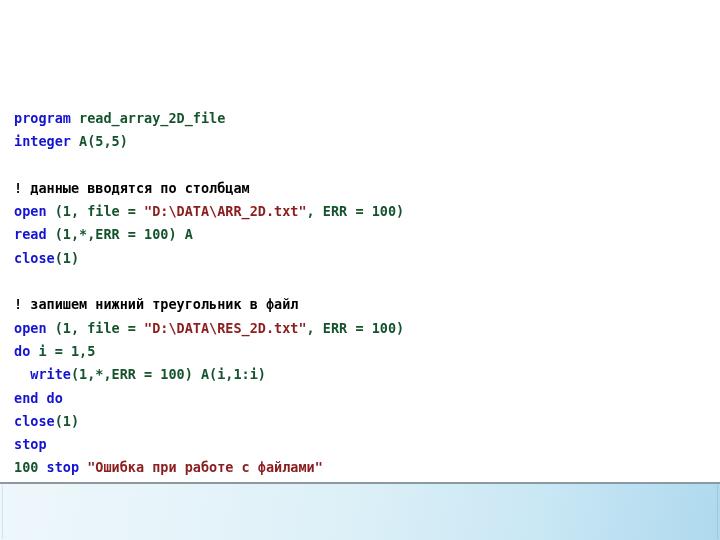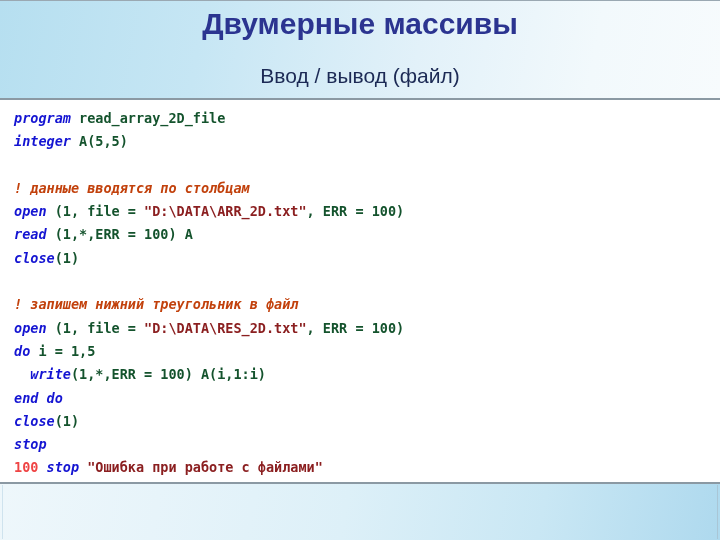--- a/index.html
+++ b/index.html
@@ -86,24 +86,24 @@
     line-height: 23.3px;
     color: #111111;
     white-space: pre;
   }
   .line {
     height: 23.3px;
     white-space: pre;
   }
   .blank { height: 23.3px; }
 
-  .kw   { color: #1414d2; font-style: italic; }
-  .num  { color: #ef4444; }
+  .kw   { color: #1414d2; }
+  .num  { color: #14532d; }
   .str  { color: #8b1f20; }
-  .cmt  { color: #c2410c; font-style: italic; }
+  .cmt  { color: #000000; }
   .pl   { color: #14532d; }
 
   
   .footer {
     position: absolute;
     left: 0;
     top: 482px;
     width: 720px;
     height: 58px;
     background: linear-gradient(100deg, #eef7fb 0%, #e7f4fa 22%, #ddf0f8 48%, #c9e7f4 75%, #aed9ee 100%);
@@ -119,24 +119,20 @@
     border-left: 1px solid #cfe3ee;
     border-right: 1px solid #a9c6d6;
     box-sizing: border-box;
   }
 </style>
 </head>
 <body>
 
 <div class="slide">
 
-  <div class="header">
-    <div class="title">Двумерные массивы</div>
-    <div class="subtitle">Ввод / вывод  (файл)</div>
-  </div>
 
   <div class="code-area">
     <div class="code" id="code-block"><div class="line"><span class="kw">program </span><span class="pl">read_array_2D_file</span></div><div class="line"><span class="kw">integer </span><span class="pl">A(5,5)</span></div><div class="line blank">&nbsp;</div><div class="line"><span class="cmt">! данные вводятся по столбцам</span></div><div class="line"><span class="kw">open </span><span class="pl">(1, file = </span><span class="str">"D:\DATA\ARR_2D.txt"</span><span class="pl">, ERR = 100)</span></div><div class="line"><span class="kw">read </span><span class="pl">(1,*,ERR = 100) A</span></div><div class="line"><span class="kw">close</span><span class="pl">(1)</span></div><div class="line blank">&nbsp;</div><div class="line"><span class="cmt">! запишем нижний треугольник в файл</span></div><div class="line"><span class="kw">open </span><span class="pl">(1, file = </span><span class="str">"D:\DATA\RES_2D.txt"</span><span class="pl">, ERR = 100)</span></div><div class="line"><span class="kw">do </span><span class="pl">i = 1,5</span></div><div class="line"><span class="kw">  write</span><span class="pl">(1,*,ERR = 100) A(i,1:i)</span></div><div class="line"><span class="kw">end do</span></div><div class="line"><span class="kw">close</span><span class="pl">(1)</span></div><div class="line"><span class="kw">stop</span></div><div class="line"><span class="num">100 </span><span class="kw">stop </span><span class="str">"Ошибка при работе с файлами"</span></div><div class="line"><span class="kw">end</span></div></div>
   </div>
 
   <div class="footer">
     <div class="footer-inner"></div>
   </div>
 
 </div>

